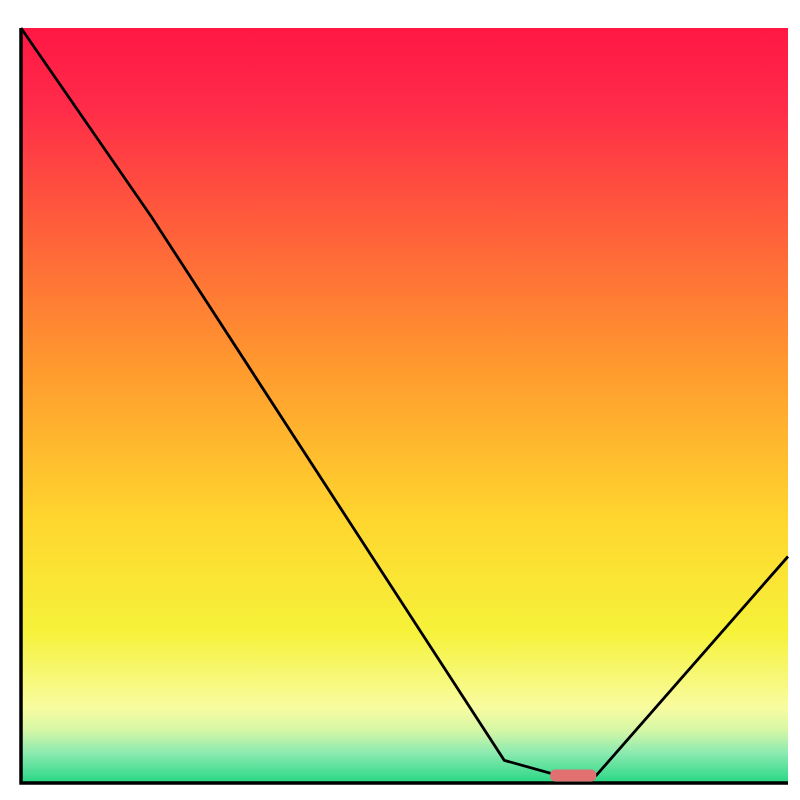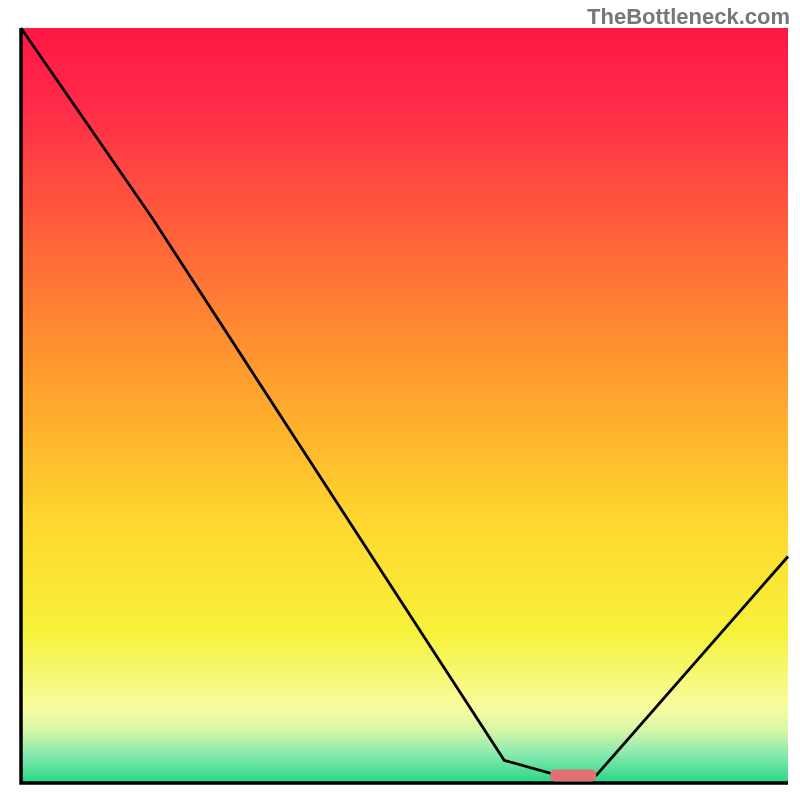--- a/index.html
+++ b/index.html
@@ -29,21 +29,20 @@
     left: 0;
     top: 0;
     width: 800px;
     height: 800px;
   }
 </style>
 </head>
 <body>
 
 <div class="container">
-  <div class="watermark">TheBottleneck.com</div>
   <svg class="chart" viewBox="0 0 800 800">
     <defs>
       <linearGradient id="bg-grad" x1="0" y1="0" x2="0" y2="1">
           <stop offset="0%" stop-color="#ff1744"></stop>
           <stop offset="10%" stop-color="#ff2a49"></stop>
           <stop offset="25%" stop-color="#ff5a3c"></stop>
           <stop offset="45%" stop-color="#ff9a2e"></stop>
           <stop offset="65%" stop-color="#ffd62e"></stop>
           <stop offset="80%" stop-color="#f6f23a"></stop>
           <stop offset="90%" stop-color="#f8fca0"></stop>

